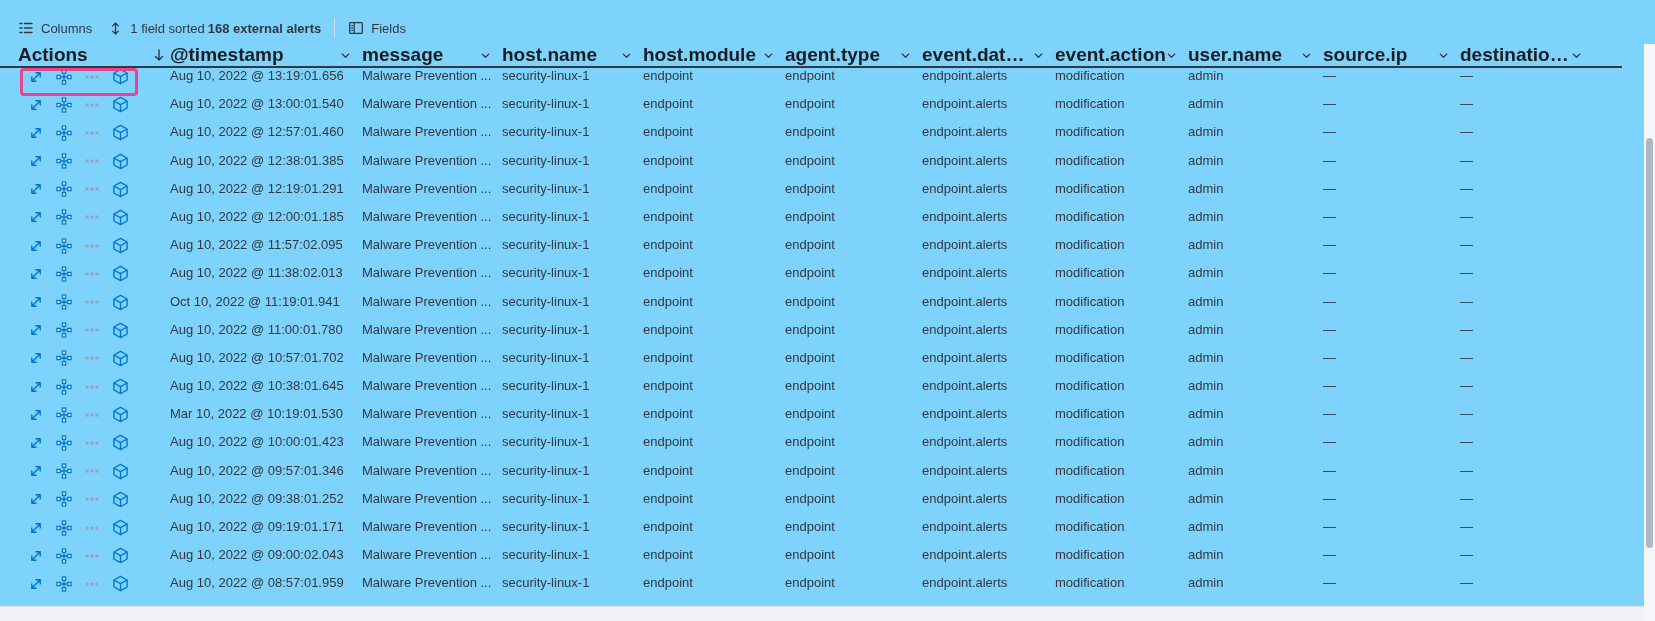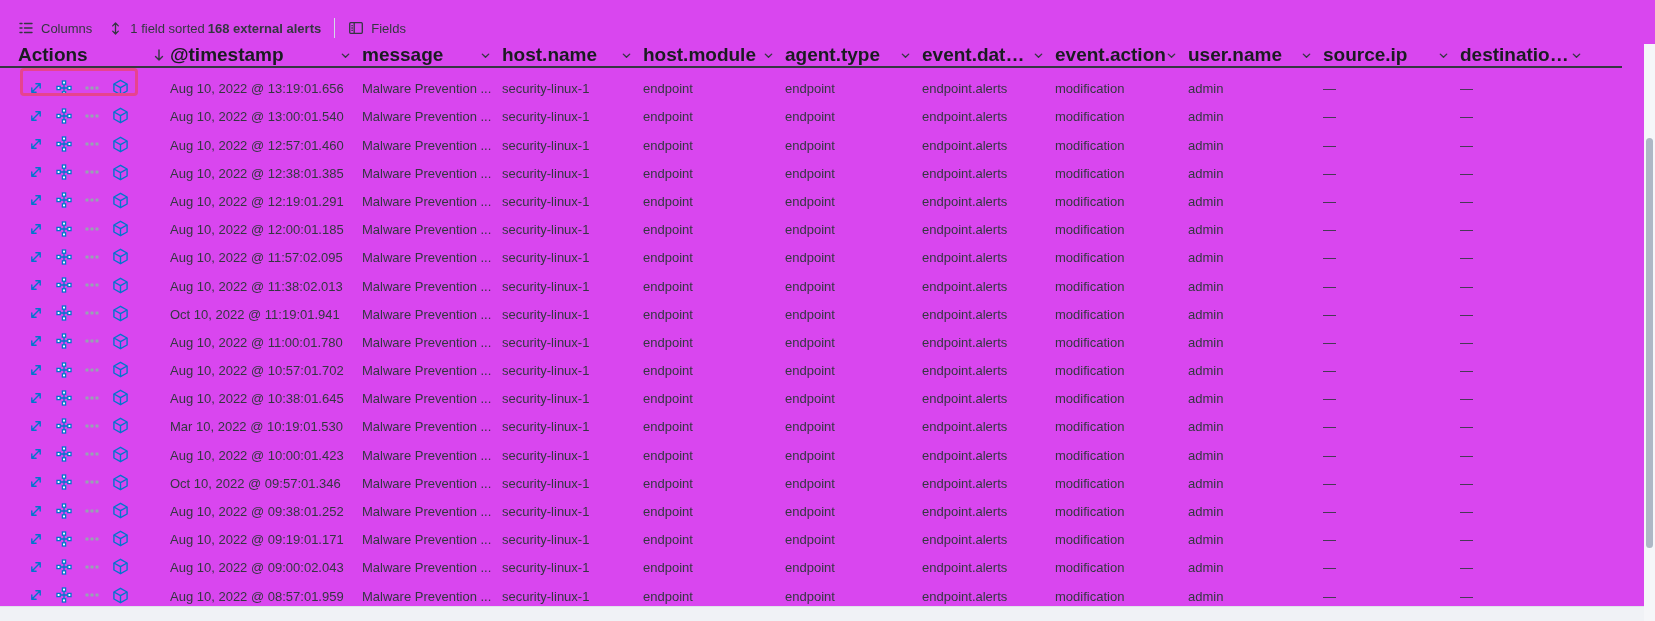--- a/index.html
+++ b/index.html
@@ -6,21 +6,21 @@
     --accent:#E7438F;
     --icon-blue:#0077CC;
     --check-blue:#3D87E0;
     --muted:#98A2B3;
     --text:#343741;
     --header-text:#1A1C21;
   }
   *{box-sizing:border-box;margin:0;padding:0}
   html,body{margin:0;padding:0}
   body{font-family:"Liberation Sans","DejaVu Sans",sans-serif;color:var(--text);background:#fff}
-  .app{position:relative;width:1655px;height:621px;background:#d946ef;overflow:hidden}
+  .app{position:relative;width:1655px;height:621px;background:#7dd3fc;overflow:hidden}
 
   
   .toolbar{position:absolute;top:14px;left:18px;height:28px;display:flex;align-items:center}
   .tb-btn{display:flex;align-items:center;gap:7px;font-size:13px;font-weight:500;color:var(--text);cursor:pointer;white-space:nowrap}
   .tb-btn svg{display:block}
   .tb-sorted{margin-left:16px}
   .tb-count{margin-left:3px;font-weight:700}
   .tb-divider{width:1px;height:20px;background:#D3DAE6;margin:0 13px}
   .toolbar-right{position:absolute;top:13px;left:1318px;height:28px;display:flex;align-items:center}
   .checkbox{width:17px;height:17px;border-radius:4px;background:var(--check-blue);display:flex;align-items:center;justify-content:center;cursor:pointer;flex:0 0 auto}
@@ -44,21 +44,21 @@
   .c-agent{width:137px;padding-left:10px}
   .c-dataset{width:133px;padding-left:10px}
   .c-action{width:133px;padding-left:10px}
   .c-user{width:135px;padding-left:10px}
   .c-source{width:137px;padding-left:10px}
   .c-dest{width:172px;padding-left:10px}
   .hc-dest{padding-right:40px}
   .hcell:not(.hc-actions){padding-right:1px}
   .hc-dest{padding-right:40px !important}
 
-  .grid-body .row{display:flex;height:28.2px;align-items:flex-end;position:relative}
+  .grid-body .row{display:flex;height:28.2px;align-items:flex-start;position:relative}
   .cell{font-size:13px;color:var(--text);white-space:nowrap;overflow:hidden;text-overflow:clip}
   .cell.c-timestamp{padding-left:24px}
   .acts{display:flex;align-items:center;gap:12px;padding-left:28px}
   .act{display:flex;align-items:center;cursor:pointer;flex:0 0 auto}
   .act svg{display:block}
   .actions-highlight{display:none;position:absolute;left:20px;top:0;width:118px;height:100%;border:3px solid var(--accent);border-radius:4px;pointer-events:none}
   .row-highlighted .actions-highlight{display:block}
 
   
   .bottom-strip{position:absolute;top:606px;left:0;width:1645px;height:15px;background:#F0F2F6;border-top:1px solid #DFE4EB}
@@ -957,21 +957,21 @@
         </span>
         <span class="act">
           <span>
             <svg width="17" height="17" viewBox="0 0 16 16" fill="none" stroke="var(--icon-blue)" stroke-width="1.3" stroke-linejoin="round">
                   <path d="M8 1.2 L14.2 4.7 V11.3 L8 14.8 L1.8 11.3 V4.7 Z"></path>
                   <path d="M1.8 4.7 L8 8.2 L14.2 4.7 M8 8.2 V14.8"></path>
                 </svg>
           </span>
         </span>
       </div>
-      <div class="cell c-timestamp">Oct 10, 2022 @ 09:57:01.346</div>
+      <div class="cell c-timestamp">Aug 10, 2022 @ 09:57:01.346</div>
       <div class="cell c-message">Malware Prevention ...</div>
       <div class="cell c-host">security-linux-1</div>
       <div class="cell c-module">endpoint</div>
       <div class="cell c-agent">endpoint</div>
       <div class="cell c-dataset">endpoint.alerts</div>
       <div class="cell c-action">modification</div>
       <div class="cell c-user">admin</div>
       <div class="cell c-source">—</div>
       <div class="cell c-dest">—</div>
     </div>

